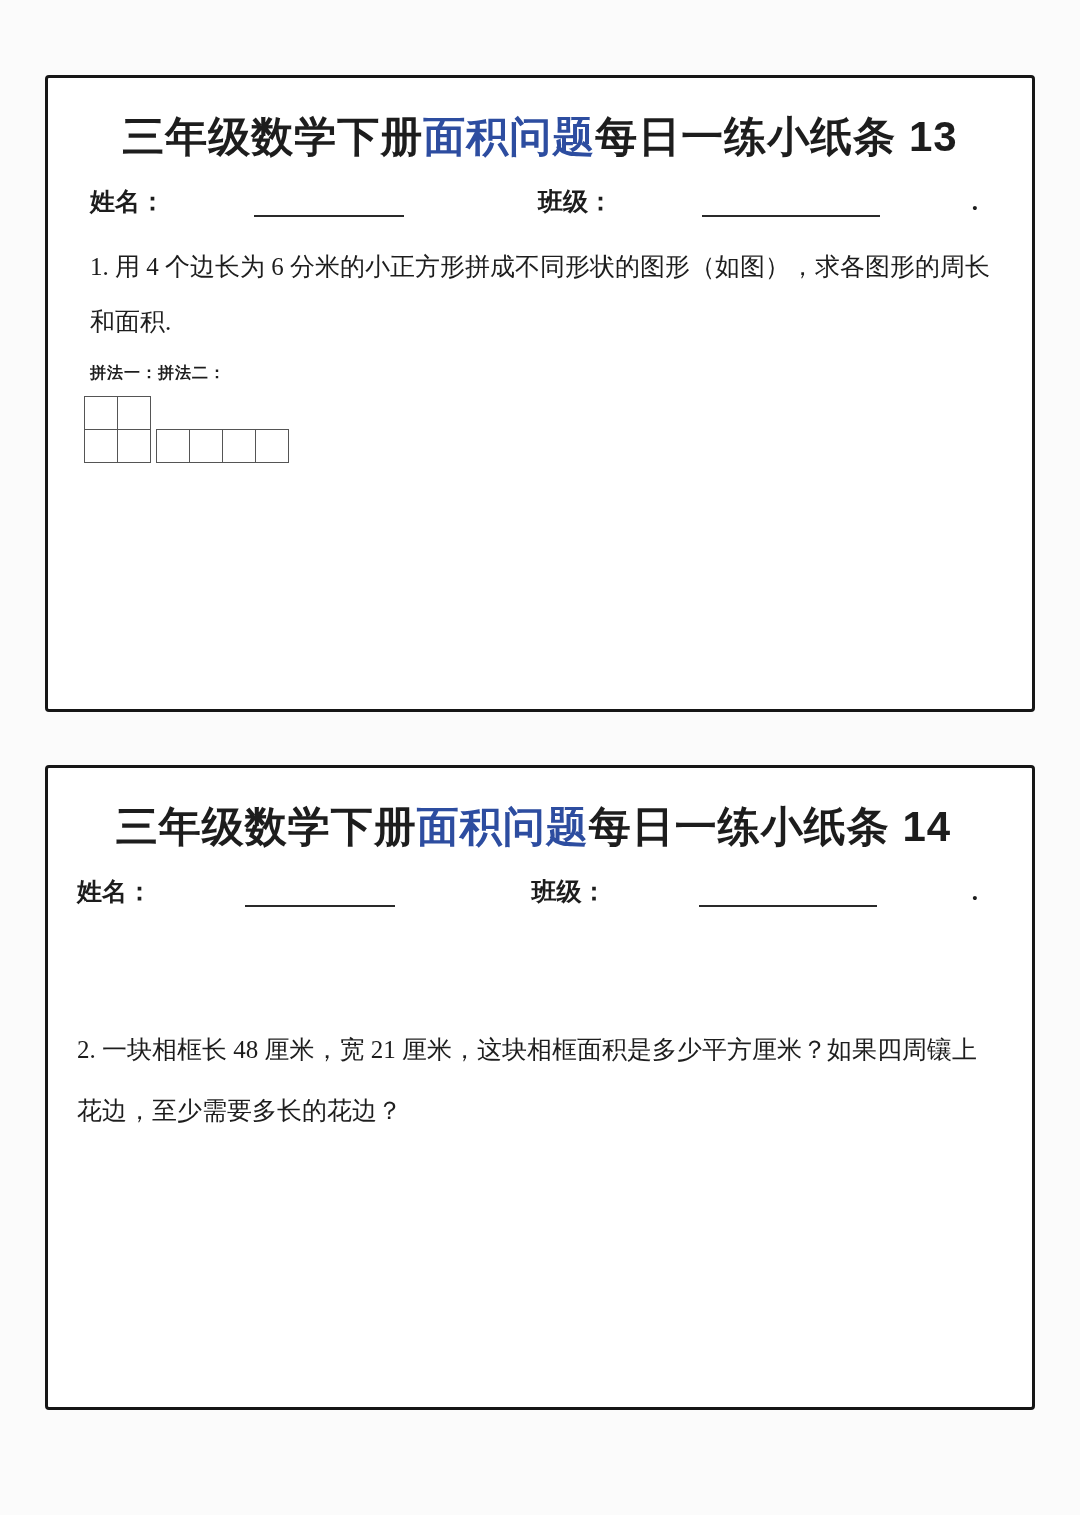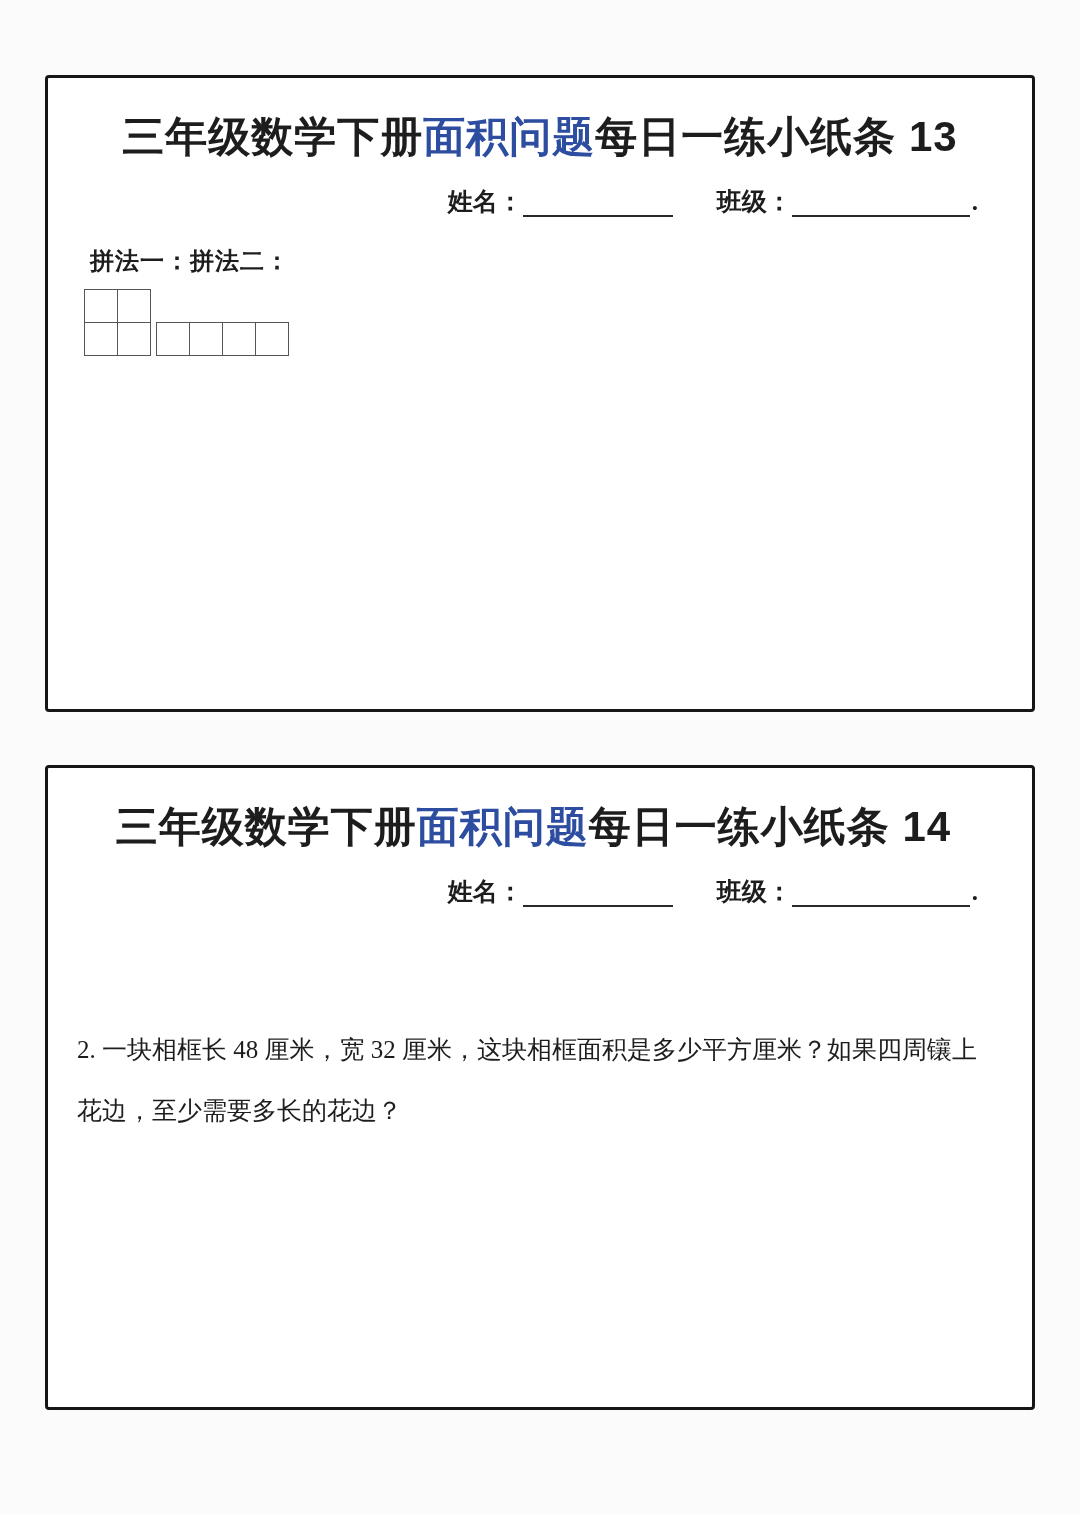--- a/index.html
+++ b/index.html
@@ -36,21 +36,21 @@
     line-height:1.3;
     font-weight:bold;
     letter-spacing:1px;
     font-family:"Liberation Sans","DejaVu Sans",sans-serif;
   }
   .title .hl{color:var(--accent);}
 
   .form-row{
     display:flex;
     align-items:flex-end;
-    justify-content:flex-end;
+    justify-content:space-between;
     margin-top:22px;
     padding-right:12px;
     font-size:25px;
     font-weight:bold;
     line-height:1.2;
   }
   .blank{
     display:inline-block;
     border-bottom:2px solid #2a2a2a;
     height:27px;
@@ -62,23 +62,23 @@
   .q{
     font-size:25px;
     line-height:2.2;
     margin:22px 0 0 0;
   }
   .q-wide{line-height:2.45;margin-top:26px;}
   .q2-13{margin-top:86px;}
   .q2-14{margin-top:112px;}
 
   .methods{
-    font-size:24px;
+    font-size:16px;
     font-weight:bold;
-    margin:28px 0 0 0;
+    margin:14px 0 0 0;
     letter-spacing:1px;
   }
 
   .diagram{
     margin-top:12px;
     margin-left:-6px;
     display:flex;
     align-items:flex-end;
   }
   .sq-block{
@@ -111,20 +111,21 @@
     <h1 class="title"><span>三年级数学下册</span><span class="hl">面积问题</span><span>每日一练小纸条 13</span></h1>
 
     <div class="form-row">
       <span class="lbl">姓名：</span>
       <span class="blank blank-name"></span>
       <span class="lbl">班级：</span>
       <span class="blank blank-class"></span>
       <span class="trail">.</span>
     </div>
 
+    <p class="q">1.  用 4 个边长为 6 分米的小正方形拼成不同形状的图形（如图），求各图形的周长和面积.</p>
 
     <p class="methods">拼法一：拼法二：</p>
 
     <div class="diagram">
       <div class="sq-block" id="diagram-block">
           <div class="cell"></div>
           <div class="cell"></div>
           <div class="cell"></div>
           <div class="cell"></div>
         </div>
@@ -143,16 +144,16 @@
 
     <div class="form-row">
       <span class="lbl">姓名：</span>
       <span class="blank blank-name"></span>
       <span class="lbl">班级：</span>
       <span class="blank blank-class"></span>
       <span class="trail">.</span>
     </div>
 
 
-    <p class="q q-wide q2-14">2.  一块相框长 48 厘米，宽 32 厘米，这块相框面积是多少平方厘米？如果四周镶上花边，至少需要多长的花边？</p>
+    <p class="q q-wide q2-14">2.  一块相框长 48 厘米，宽 21 厘米，这块相框面积是多少平方厘米？如果四周镶上花边，至少需要多长的花边？</p>
   </section>
 
 </div>
 
 </body></html>

